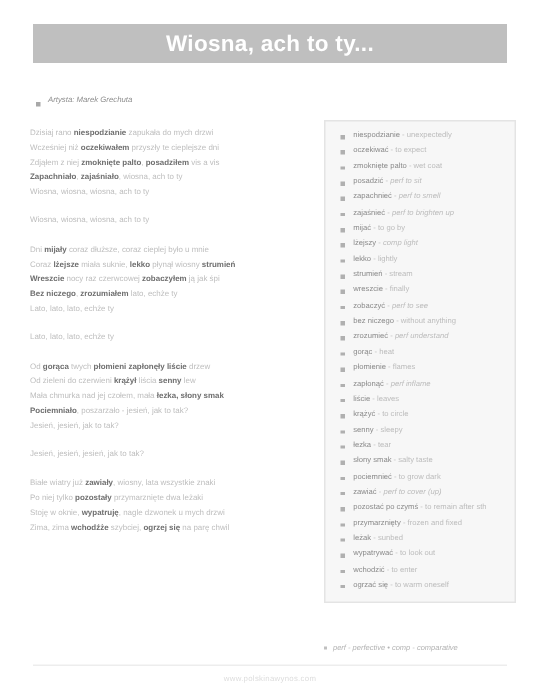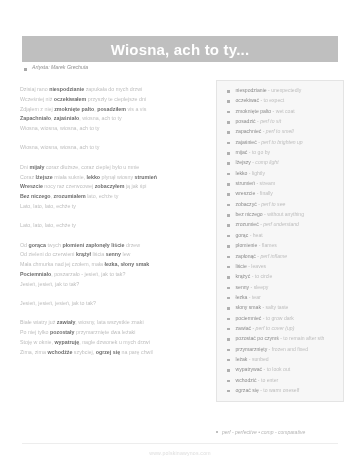--- a/index.html
+++ b/index.html
@@ -19,21 +19,21 @@
   .page {
     position: absolute;
     inset: 0;
     background: #ffffff;
   }
 
   
   .title-bar {
     position: absolute;
     left: 22px;
-    top: 36px;
+    top: 16px;
     width: 316px;
     height: 26px;
     background: #bfbfbf;
     display: flex;
     align-items: center;
     justify-content: center;
   }
   .title-bar-text {
     color: #ffffff;
     font-size: 15px;

